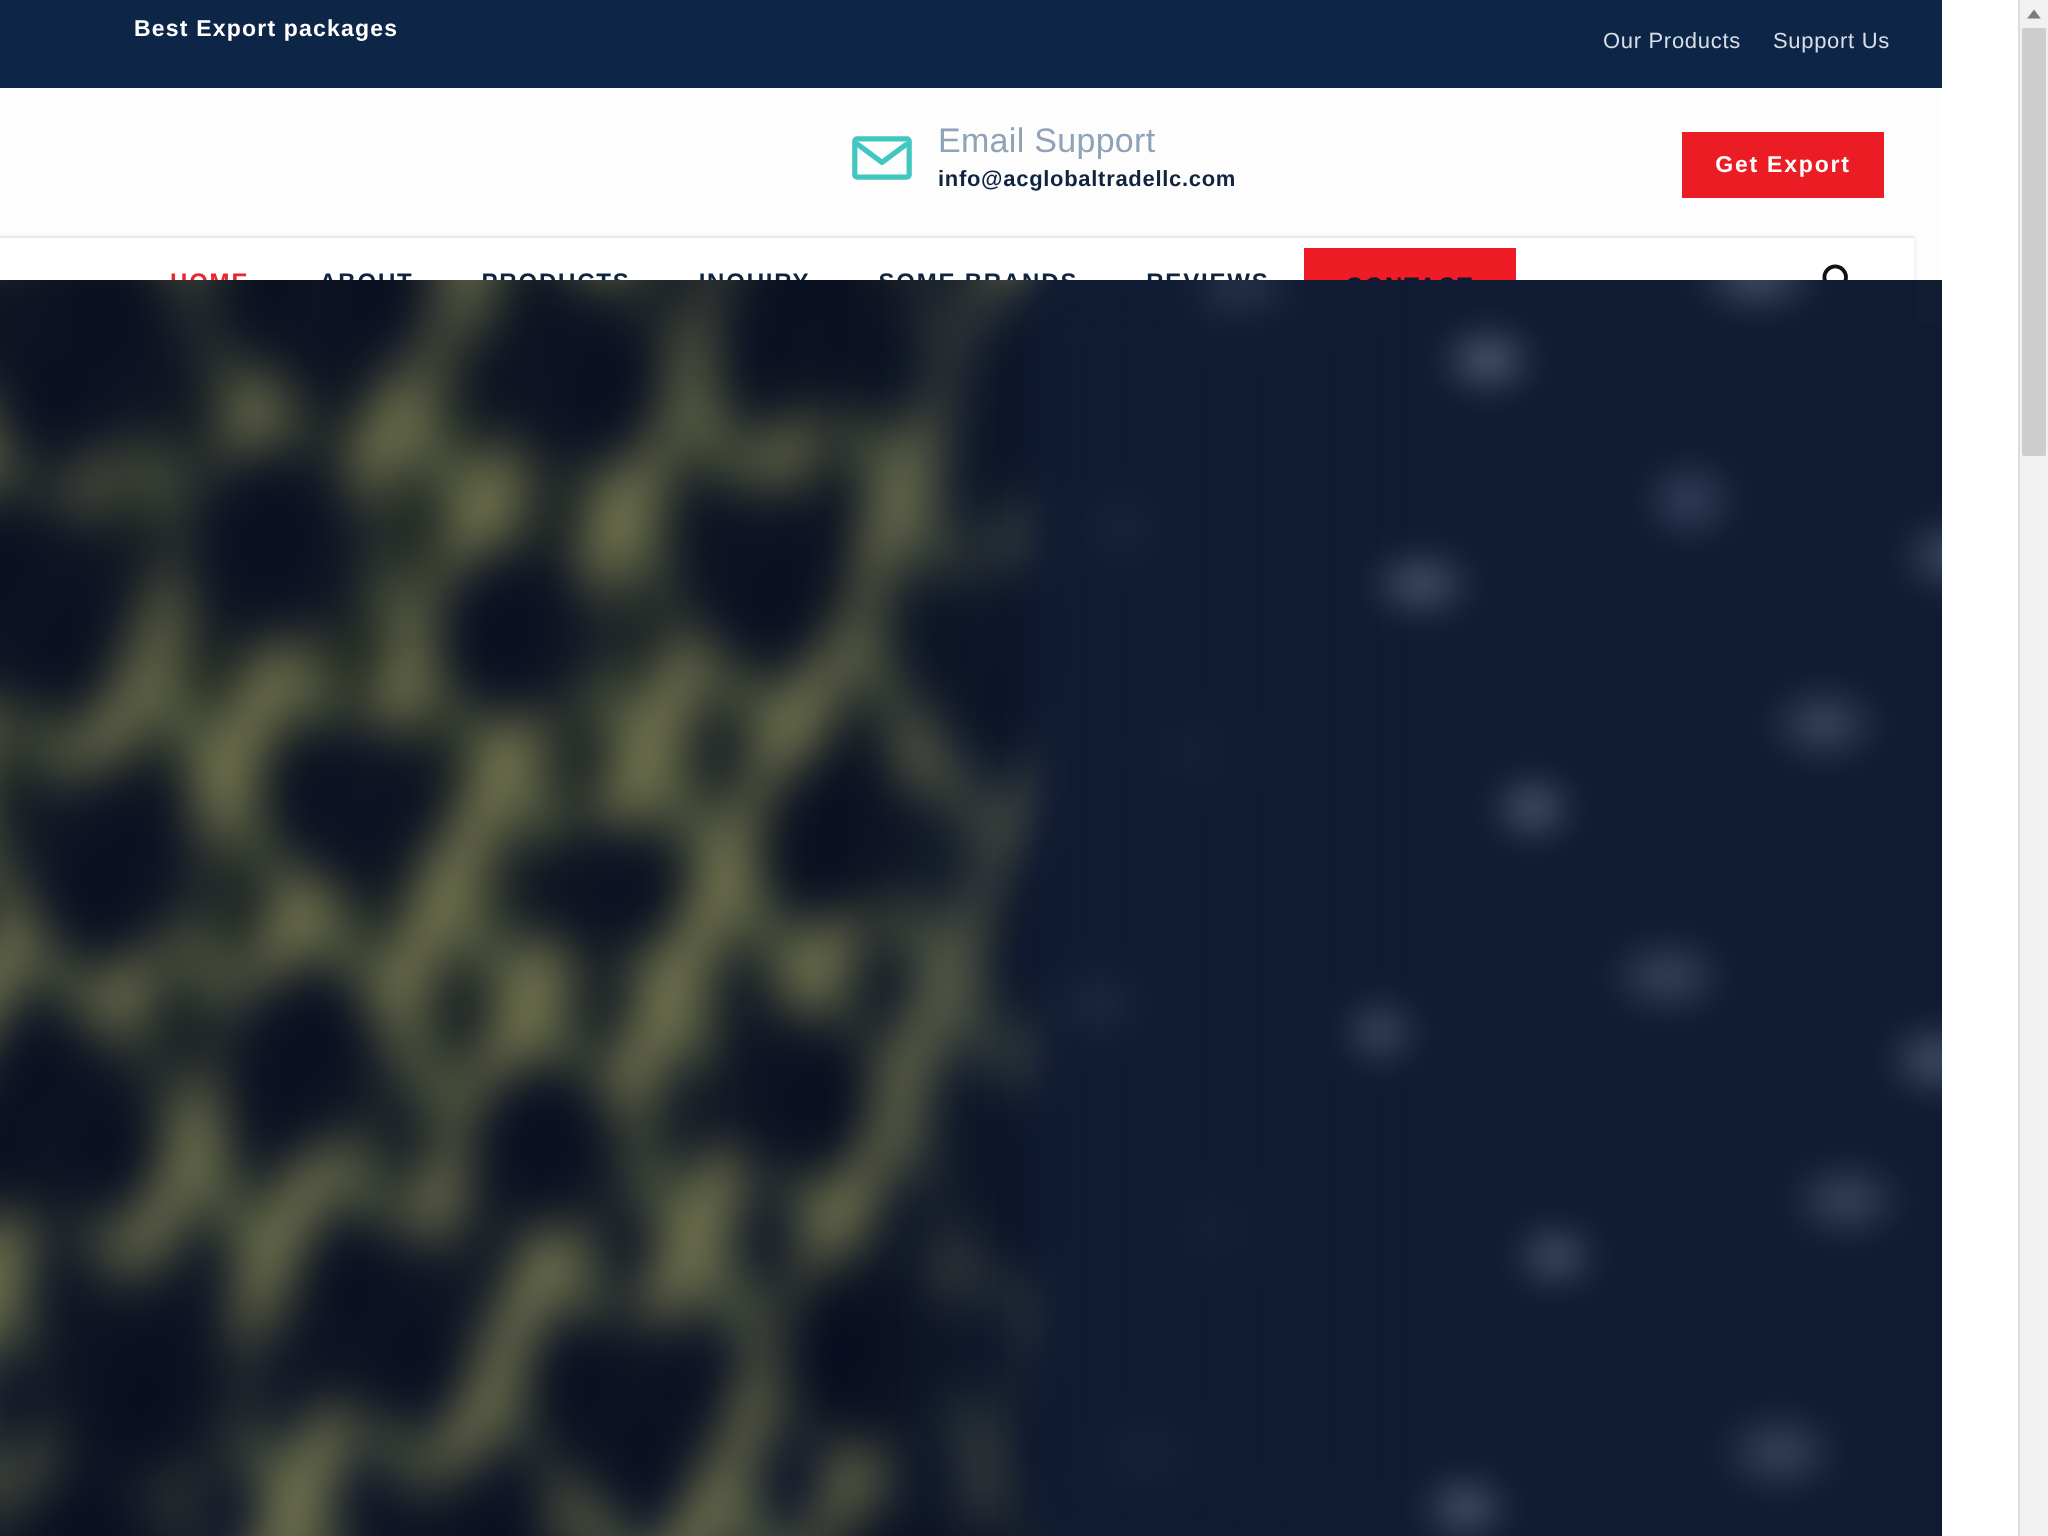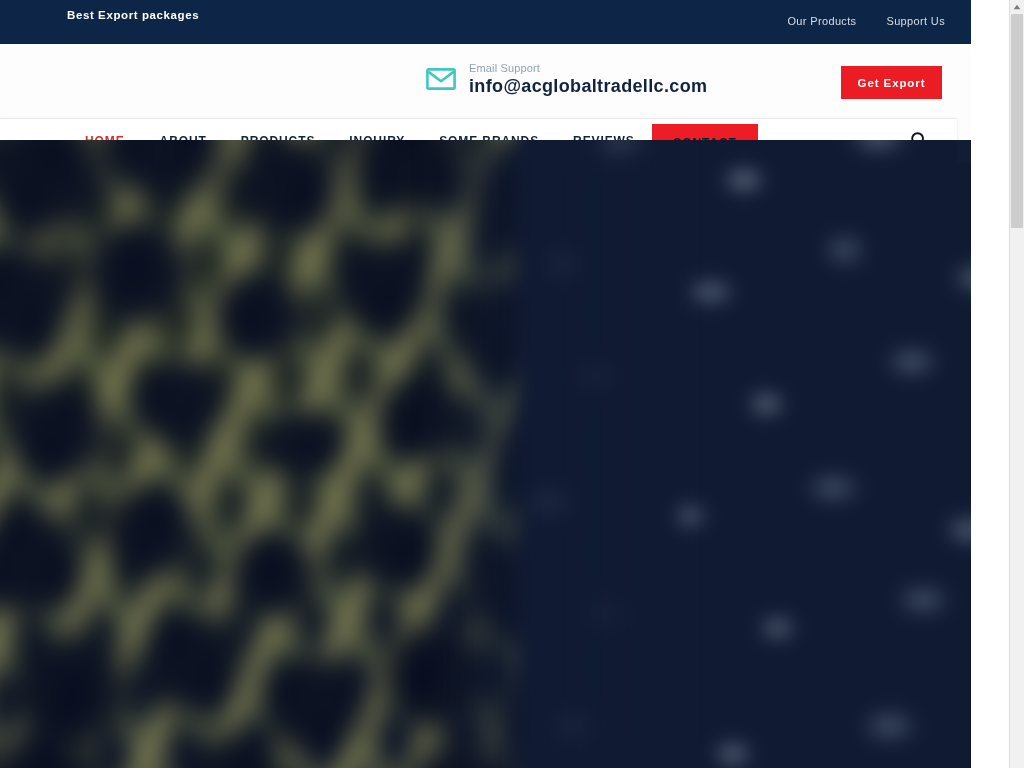--- a/index.html
+++ b/index.html
@@ -46,21 +46,21 @@
     font-size: 11.5px;
     font-weight: bold;
     letter-spacing: 0.6px;
     white-space: nowrap;
   }
   #topbar-links {
     position: absolute;
     right: 64px;
     top: 15px;
     display: flex;
-    gap: 30px;
+    gap: 16px;
   }
   #topbar-links .toplink {
     color: #d9dee6;
     font-size: 11px;
     letter-spacing: 0.35px;
     text-decoration: none;
     white-space: nowrap;
     cursor: pointer;
   }
 
@@ -112,28 +112,28 @@
   .contact-icon {
     width: 34px;
     height: 30px;
     display: flex;
     align-items: center;
     justify-content: center;
     flex: none;
   }
   .contact-text { display: flex; flex-direction: column; gap: 3px; }
   .contact-label {
-    font-size: 11px;
+    font-size: 17px;
     color: #8fa3b8;
     letter-spacing: 0.15px;
     line-height: 1.1;
     white-space: nowrap;
   }
   .contact-value {
-    font-size: 18px;
+    font-size: 11px;
     font-weight: bold;
     color: #10243f;
     letter-spacing: 0.35px;
     line-height: 1.1;
     white-space: nowrap;
   }
 
   
   #get-quote {
     position: absolute;

